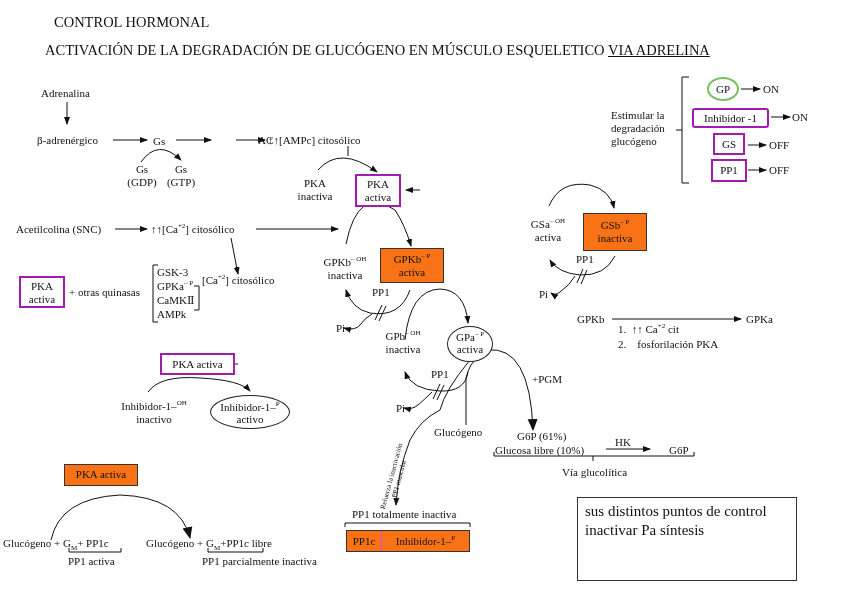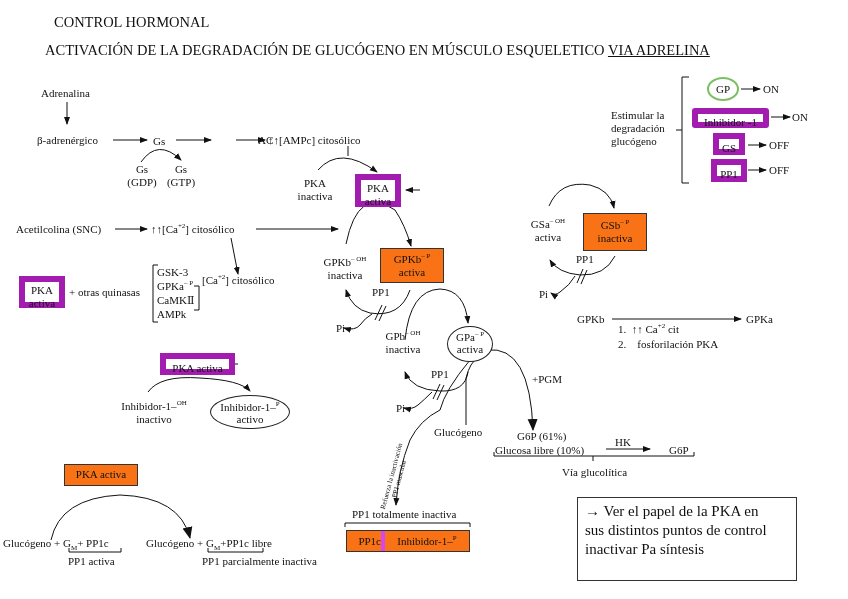--- a/index.html
+++ b/index.html
@@ -1,20 +1,20 @@
 <!DOCTYPE html>
 <html><head>
 <meta charset="utf-8">
 <style>
   html,body{margin:0;padding:0;background:#fff;}
   body{width:848px;height:599px;position:relative;overflow:hidden;font-family:"Liberation Serif","DejaVu Serif",serif;color:#111;}
   .t{position:absolute;white-space:nowrap;font-size:11px;line-height:13px;}
   .c{text-align:center;}
   .h{font-size:14.5px;line-height:17px;}
-  .gbox{position:absolute;border:6px solid #a21caf;box-sizing:border-box;text-align:center;font-size:11px;line-height:13px;background:#fff;}
+  .gbox{position:absolute;border:2px solid #a21caf;box-sizing:border-box;text-align:center;font-size:11px;line-height:13px;background:#fff;}
   .bbox{position:absolute;border:1.6px solid #333;box-sizing:border-box;text-align:center;font-size:11px;line-height:13px;background:#f97316;}
   .ell{position:absolute;border:2px solid #7cbf63;border-radius:50%;box-sizing:border-box;text-align:center;font-size:11px;}
   .bell{position:absolute;border:1.8px solid #222;border-radius:50%;box-sizing:border-box;text-align:center;font-size:11px;line-height:12px;background:#fff;}
   sup{font-size:7px;vertical-align:5px;line-height:0;}
   sub{font-size:7px;}
   svg#arrows{position:absolute;left:0;top:0;}
   .u{text-decoration:underline;}
   .note{position:absolute;left:577px;top:497px;width:220px;height:84px;border:1.4px solid #333;box-sizing:border-box;padding:4px 7px;font-size:15px;line-height:19px;text-align:justify;}
   .note span{display:block;}
   .rot{position:absolute;transform:rotate(-75deg);transform-origin:left top;font-size:7px;line-height:8px;white-space:nowrap;}
@@ -210,21 +210,20 @@
     <div>activo</div>
   </div>
 
 <div class="bbox" style="left:64px;top:464px;width:74px;height:22px;line-height:18px;">PKA activa</div>
 <div class="t" style="left:3px;top:537px;"><span>Glucógeno + </span><span>G</span><sub>M</sub><span>+ PP1c</span></div>
 <div class="t" style="left:68px;top:555px;">PP1 activa</div>
 <div class="t" style="left:146px;top:537px;"><span>Glucógeno + </span><span>G</span><sub>M</sub><span>+</span><span>PP1c libre</span></div>
 <div class="t" style="left:202px;top:555px;">PP1 parcialmente inactiva</div>
 <div class="t" style="left:352px;top:508px;">PP1 totalmente inactiva</div>
 <div class="bbox" style="left:346px;top:530px;width:124px;height:22px;display:flex;border-width:1px;">
-  <div style="width:34px;border-right:4px solid #d946ef;line-height:20px;text-align:right;">PP1c</div>
+  <div style="width:34px;border-right:1px solid #d946ef;line-height:20px;">PP1c</div>
   <div style="flex:1;line-height:20px;"><span>Inhibidor-1–</span><sup>P</sup></div>
 </div>
 
 <div class="note">
-  <span>→ Ver el papel de la PKA en</span>
   <span>sus distintos puntos de control</span>
   <span>inactivar Pa síntesis</span>
 </div>
 
 </body></html>

